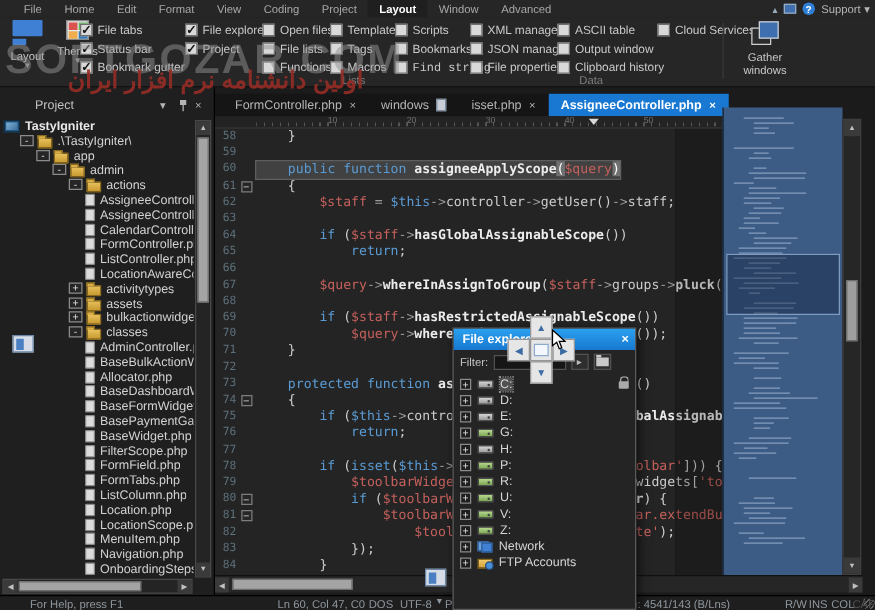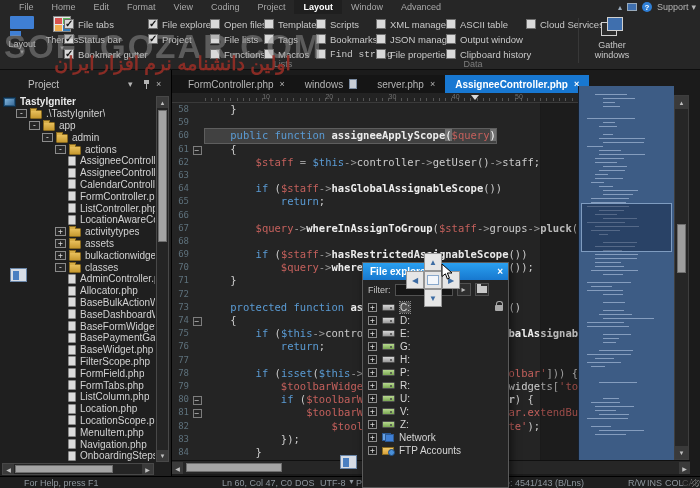--- a/index.html
+++ b/index.html
@@ -50,21 +50,21 @@
 
   
   .proj{position:absolute;left:0;top:70px;width:172px;height:406px;background:#1f1f1f;border-right:1px solid #000;}
   .proj-head{position:absolute;left:0;top:6px;right:0;height:18px;}
   .proj-title{position:absolute;left:28px;top:3px;font-size:10px;color:#c0c0c0;}
   .ph-ic{position:absolute;top:3px;font-size:9px;color:#b5b5b5;cursor:default;}
   .ic-pin{width:9px;height:11px;}
   .ic-pin::before{content:"";position:absolute;left:2px;top:1px;width:5px;height:4px;background:#b5b5b5;}
   .ic-pin::after{content:"";position:absolute;left:4px;top:5px;width:1px;height:5px;background:#b5b5b5;}
   .tree{position:absolute;left:0;top:26px;right:16px;height:366px;overflow:hidden;}
-  .trow{display:flex;align-items:center;height:11.8px;white-space:nowrap;font-size:10px;color:#d2d2d2;cursor:default;}
+  .trow{display:flex;height:11.8px;white-space:nowrap;font-size:10px;color:#d2d2d2;cursor:default;}
   .trow.bold{font-weight:bold;color:#e8e8e8;}
   .ebox{display:inline-flex;align-items:center;justify-content:center;width:11px;height:9px;flex:none;
     border:1px solid #8b8b8b;background:#262626;color:#ddd;font-size:8px;line-height:7px;margin-right:3px;font-family:"DejaVu Sans Mono",monospace;}
   .ticon{flex:none;margin-right:4px;position:relative;}
   .ticon.ti-folder{width:12px;height:9px;background:linear-gradient(#e8c05c,#c89a30);border:1px solid #8a6a1e;border-radius:1px;margin-top:2px;}
   .ticon.ti-folder::before{content:"";position:absolute;left:-1px;top:-3px;width:5px;height:2px;background:#d8ae46;border:1px solid #8a6a1e;border-bottom:none;}
   .ticon.ti-file{width:8px;height:10px;background:#dcdcdc;border:1px solid #8a8a8a;border-radius:1px;}
   .ticon.ti-root{width:13px;height:10px;background:#27577e;border:1px solid #0f2c44;}
   .ticon.ti-root::after{content:"";position:absolute;inset:1px;background:linear-gradient(135deg,#7fb2d9,#3c6e9c);}
   .tlabel{overflow:hidden;}
@@ -388,26 +388,26 @@
           <span class="tlabel">classes</span>
         </div>
         <div class="trow" style="padding-left: 68px;">
 
           <span class="ticon ti-file"></span>
           <span class="tlabel">AdminController.p</span>
         </div>
         <div class="trow" style="padding-left: 68px;">
 
           <span class="ticon ti-file"></span>
+          <span class="tlabel">BaseBulkActionW</span>
+        </div>
+        <div class="trow" style="padding-left: 68px;">
+
+          <span class="ticon ti-file"></span>
           <span class="tlabel">Allocator.php</span>
-        </div>
-        <div class="trow" style="padding-left: 68px;">
-
-          <span class="ticon ti-file"></span>
-          <span class="tlabel">BaseBulkActionW</span>
         </div>
         <div class="trow" style="padding-left: 68px;">
 
           <span class="ticon ti-file"></span>
           <span class="tlabel">BaseDashboardW</span>
         </div>
         <div class="trow" style="padding-left: 68px;">
 
           <span class="ticon ti-file"></span>
           <span class="tlabel">BaseFormWidget.</span>
@@ -486,21 +486,21 @@
         <span class="tab-label">FormController.php</span>
 
         <span class="tab-close">×</span>
       </div>
       <div class="tab">
         <span class="tab-label">windows</span>
         <span class="tab-ficon"></span>
 
       </div>
       <div class="tab">
-        <span class="tab-label">server.php</span>
+        <span class="tab-label">isset.php</span>
 
         <span class="tab-close">×</span>
       </div>
       <div class="tab active">
         <span class="tab-label">AssigneeController.php</span>
 
         <span class="tab-close">×</span>
       </div>
     </div>
 

